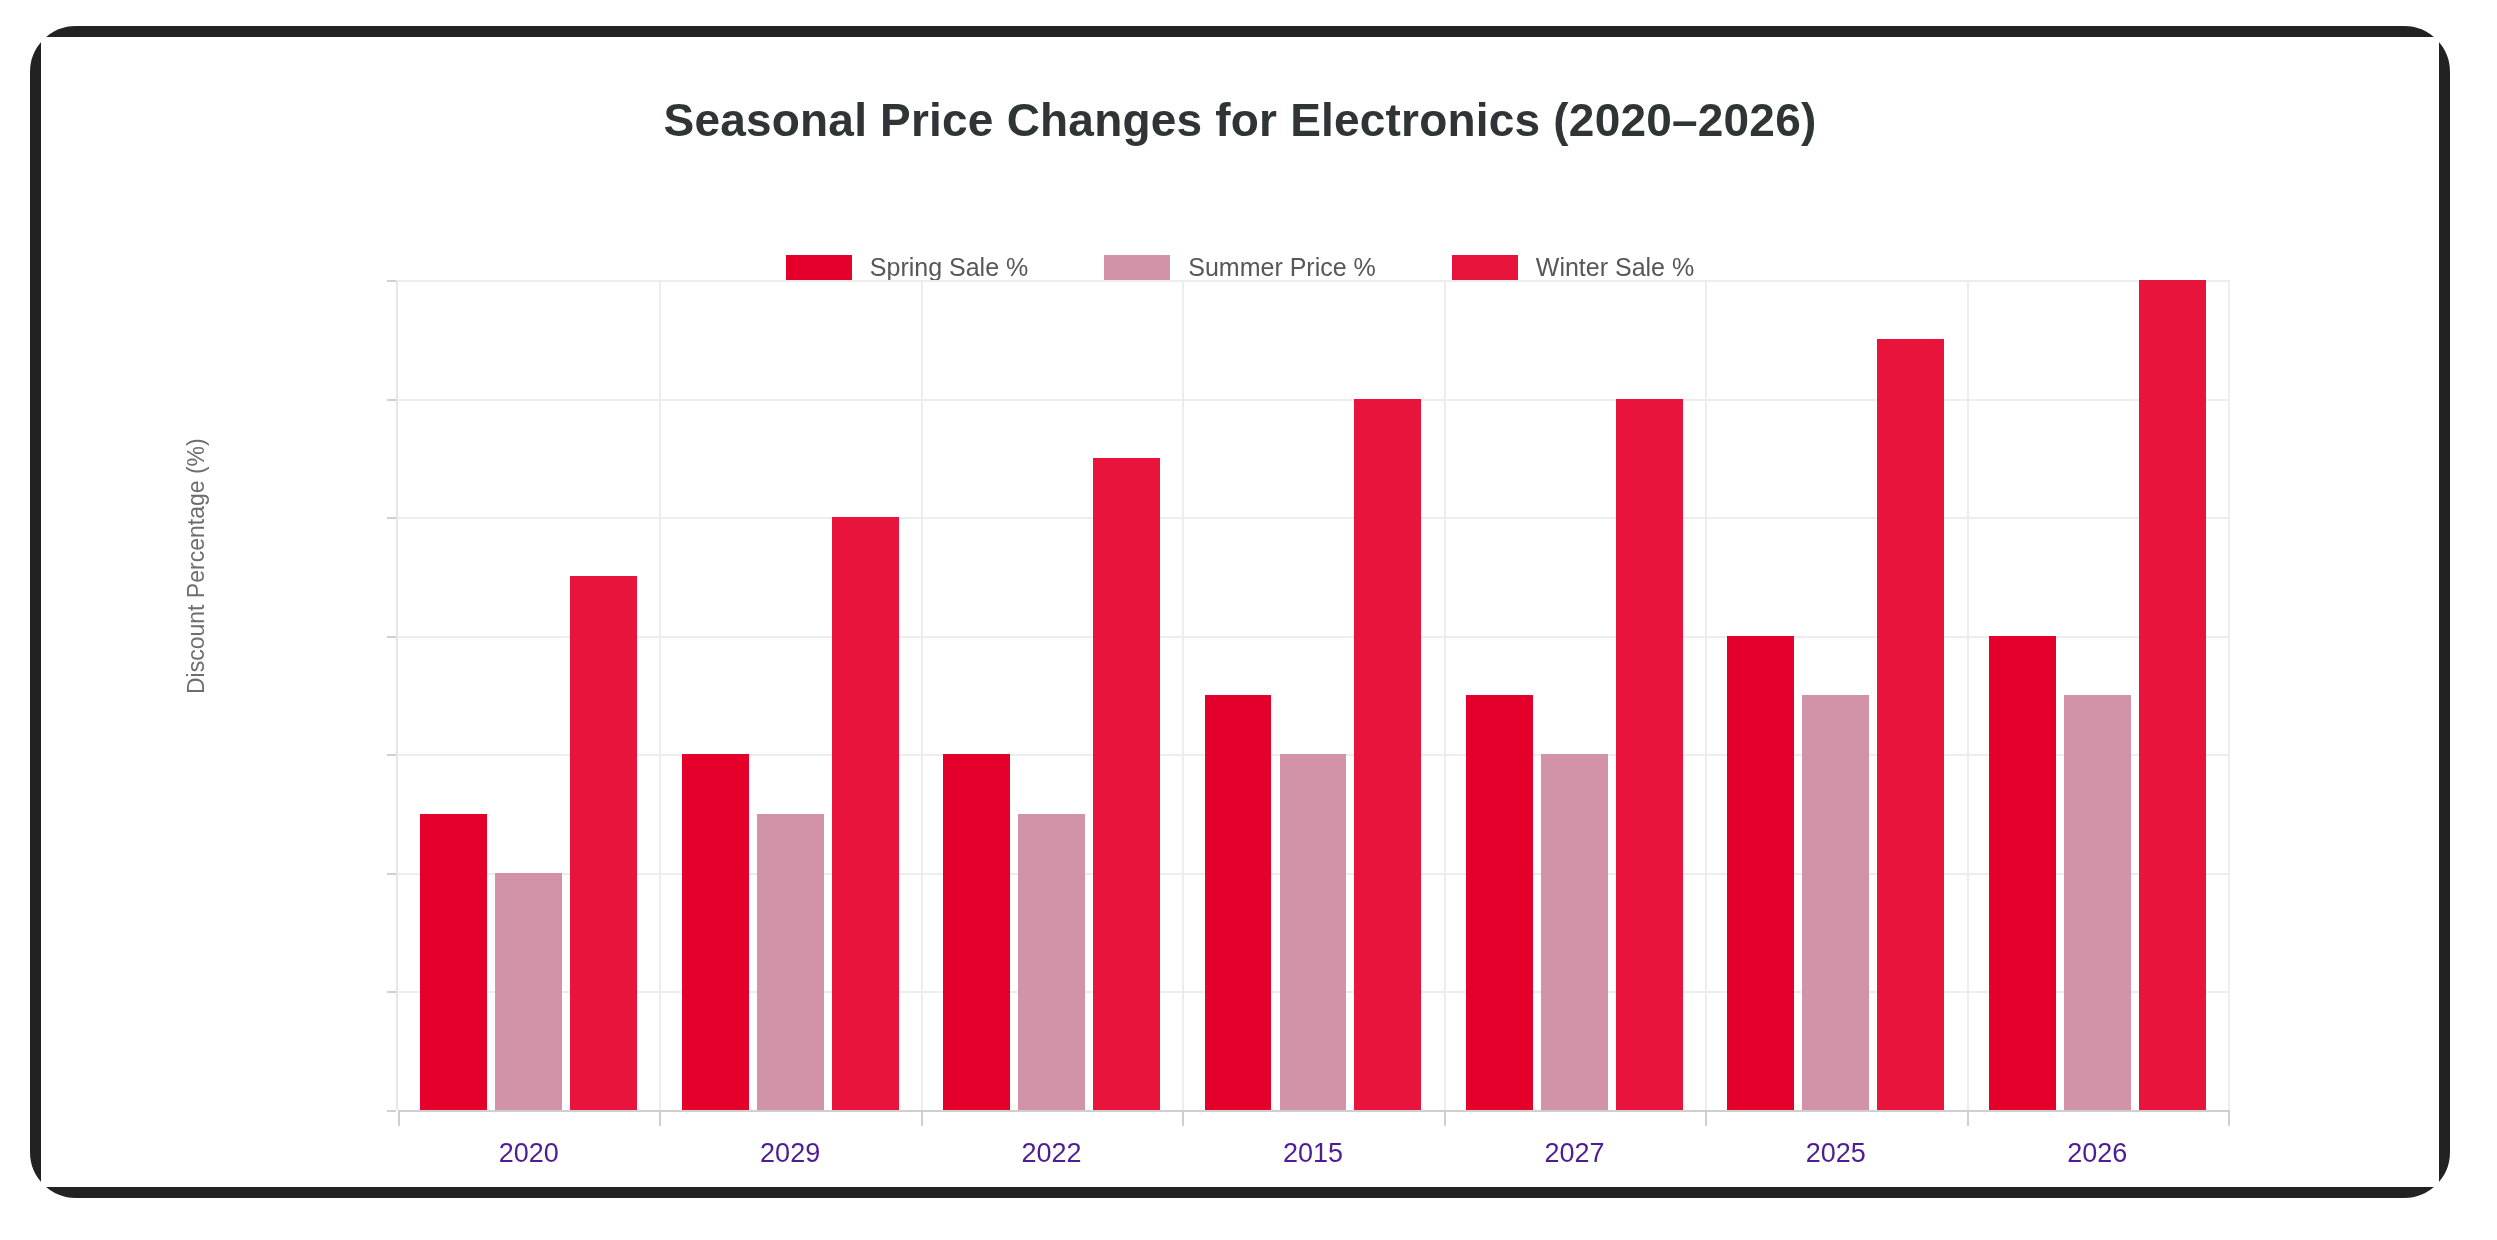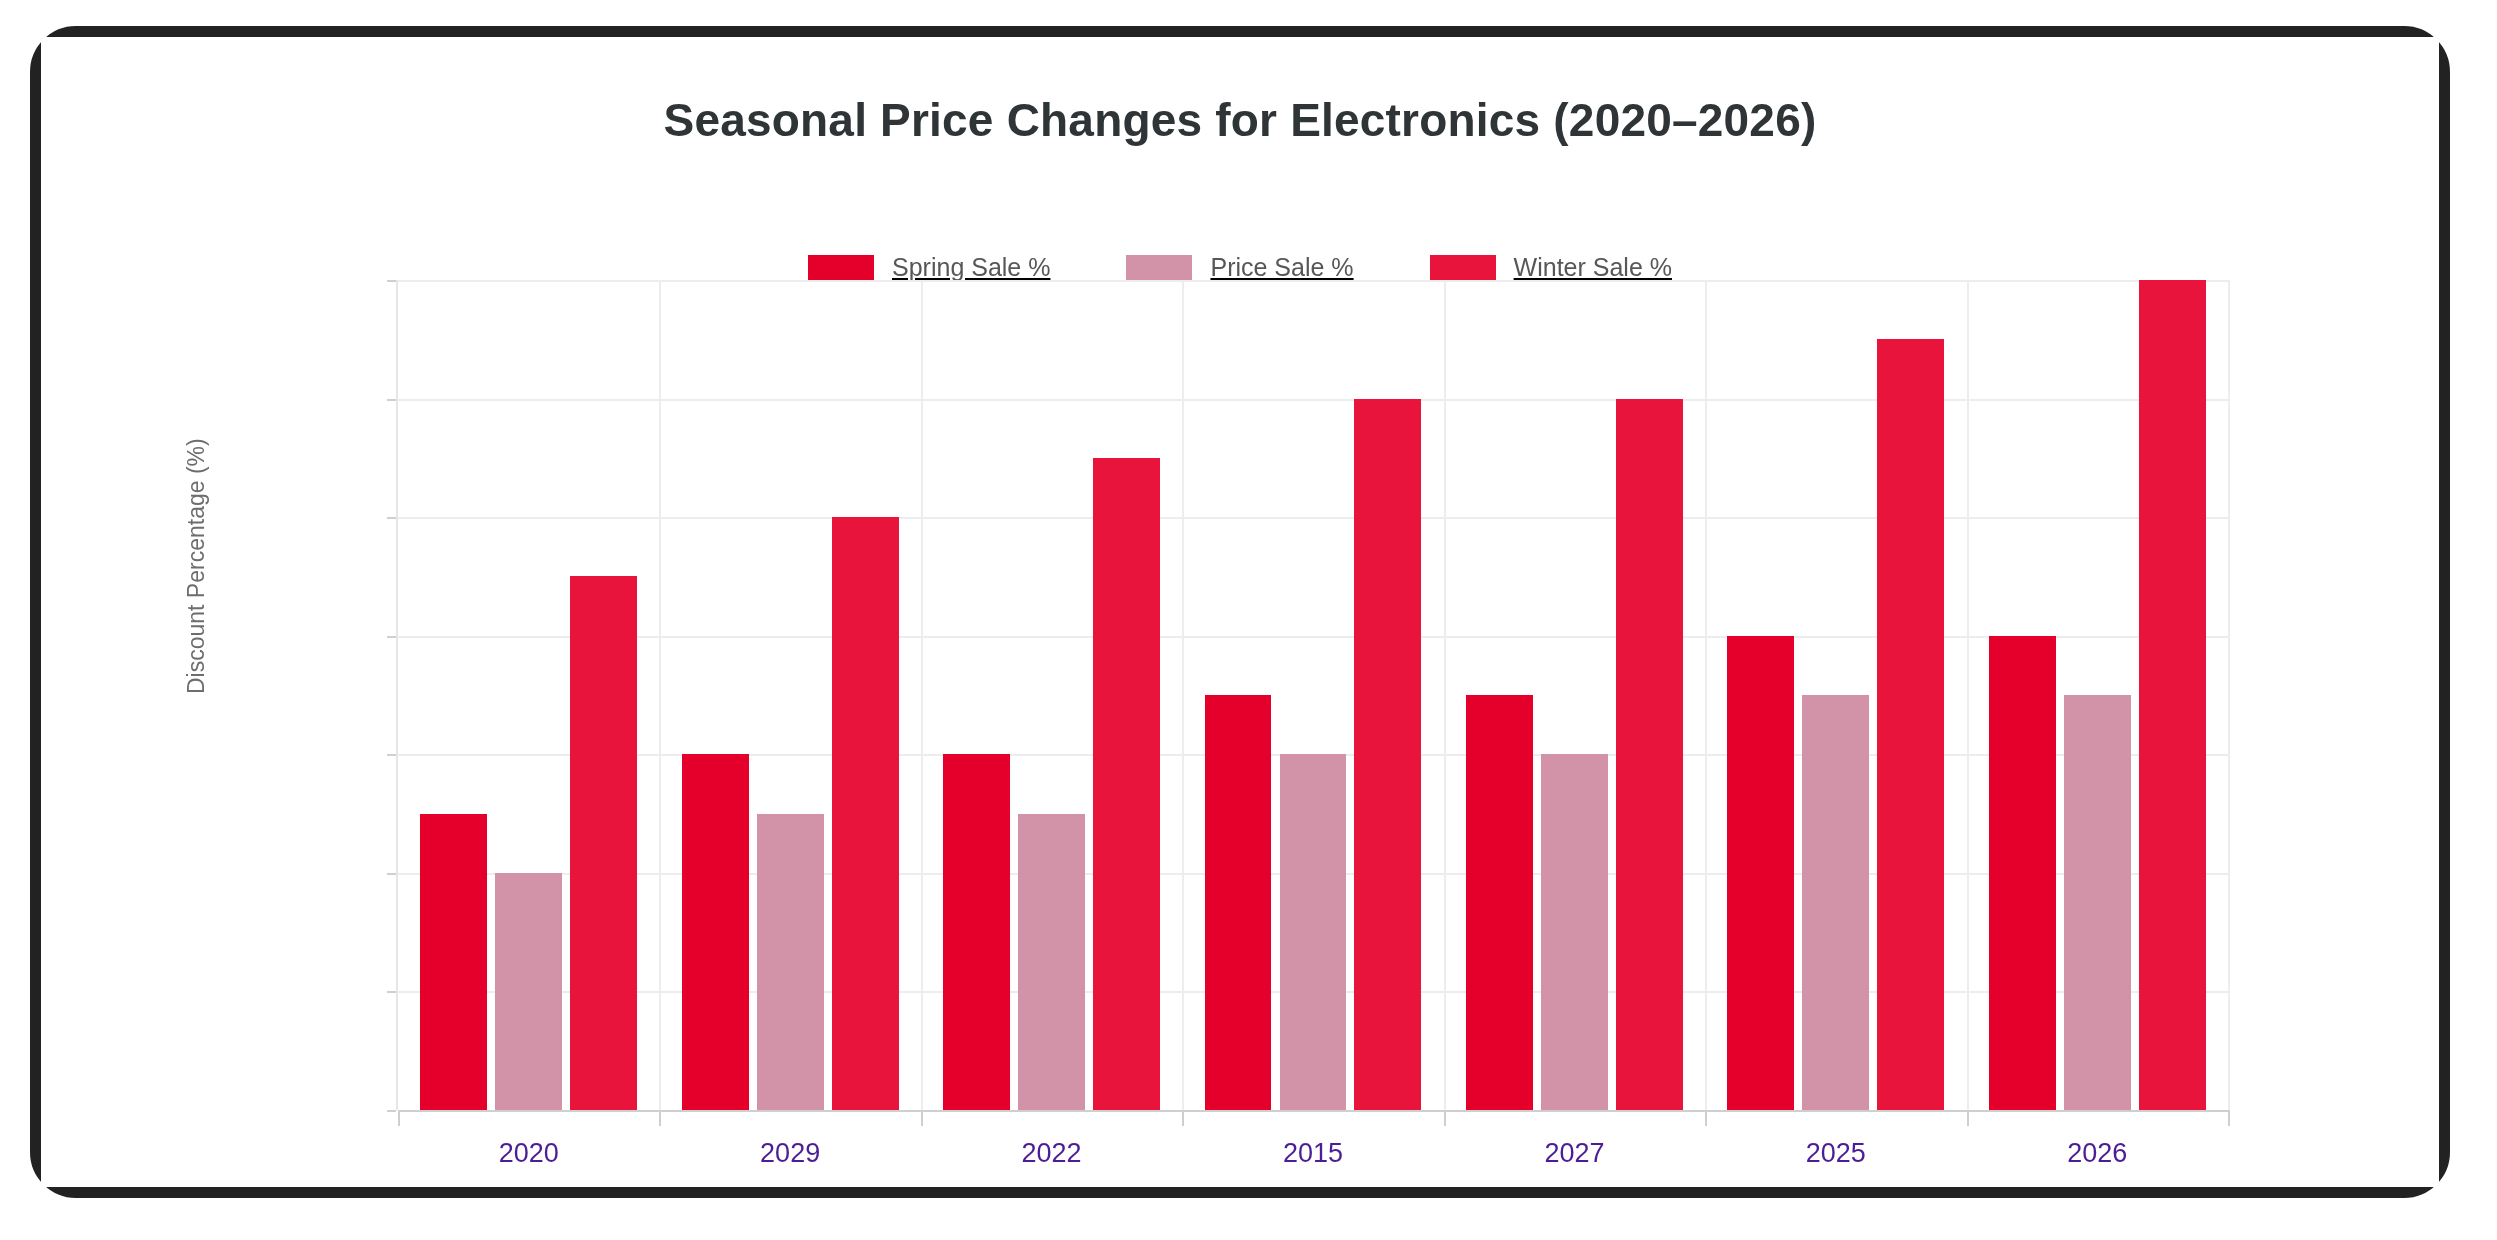--- a/index.html
+++ b/index.html
@@ -67,21 +67,20 @@
     width: 2398px;
     display: flex;
     justify-content: center;
     align-items: center;
     gap: 0px;
   }
   .legend-entry {
     display: flex;
     align-items: center;
     margin: 0 38px;
-    text-decoration: underline;
   }
   .legend-swatch {
     width: 66px;
     height: 25px;
     margin-right: 18px;
     display: inline-block;
   }
   .legend-label {
     font-size: 25px;
     color: #575757;
@@ -178,21 +177,21 @@
 
     <div id="chart-title">Seasonal Price Changes for Electronics (2020–2026)</div>
 
     <div id="legend">
         <div class="legend-entry">
           <span class="legend-swatch" style="background: rgb(228, 0, 43);"></span>
           <span class="legend-label">Spring Sale %</span>
         </div>
         <div class="legend-entry">
           <span class="legend-swatch" style="background: rgb(210, 147, 168);"></span>
-          <span class="legend-label">Price Sale %</span>
+          <span class="legend-label">Summer Price %</span>
         </div>
         <div class="legend-entry">
           <span class="legend-swatch" style="background: rgb(232, 20, 60);"></span>
           <span class="legend-label">Winter Sale %</span>
         </div>
       </div>
 
     <div id="plot-wrap">
       <div id="y-axis-title">Discount Percentage (%)</div>
       <div id="plot-area">

